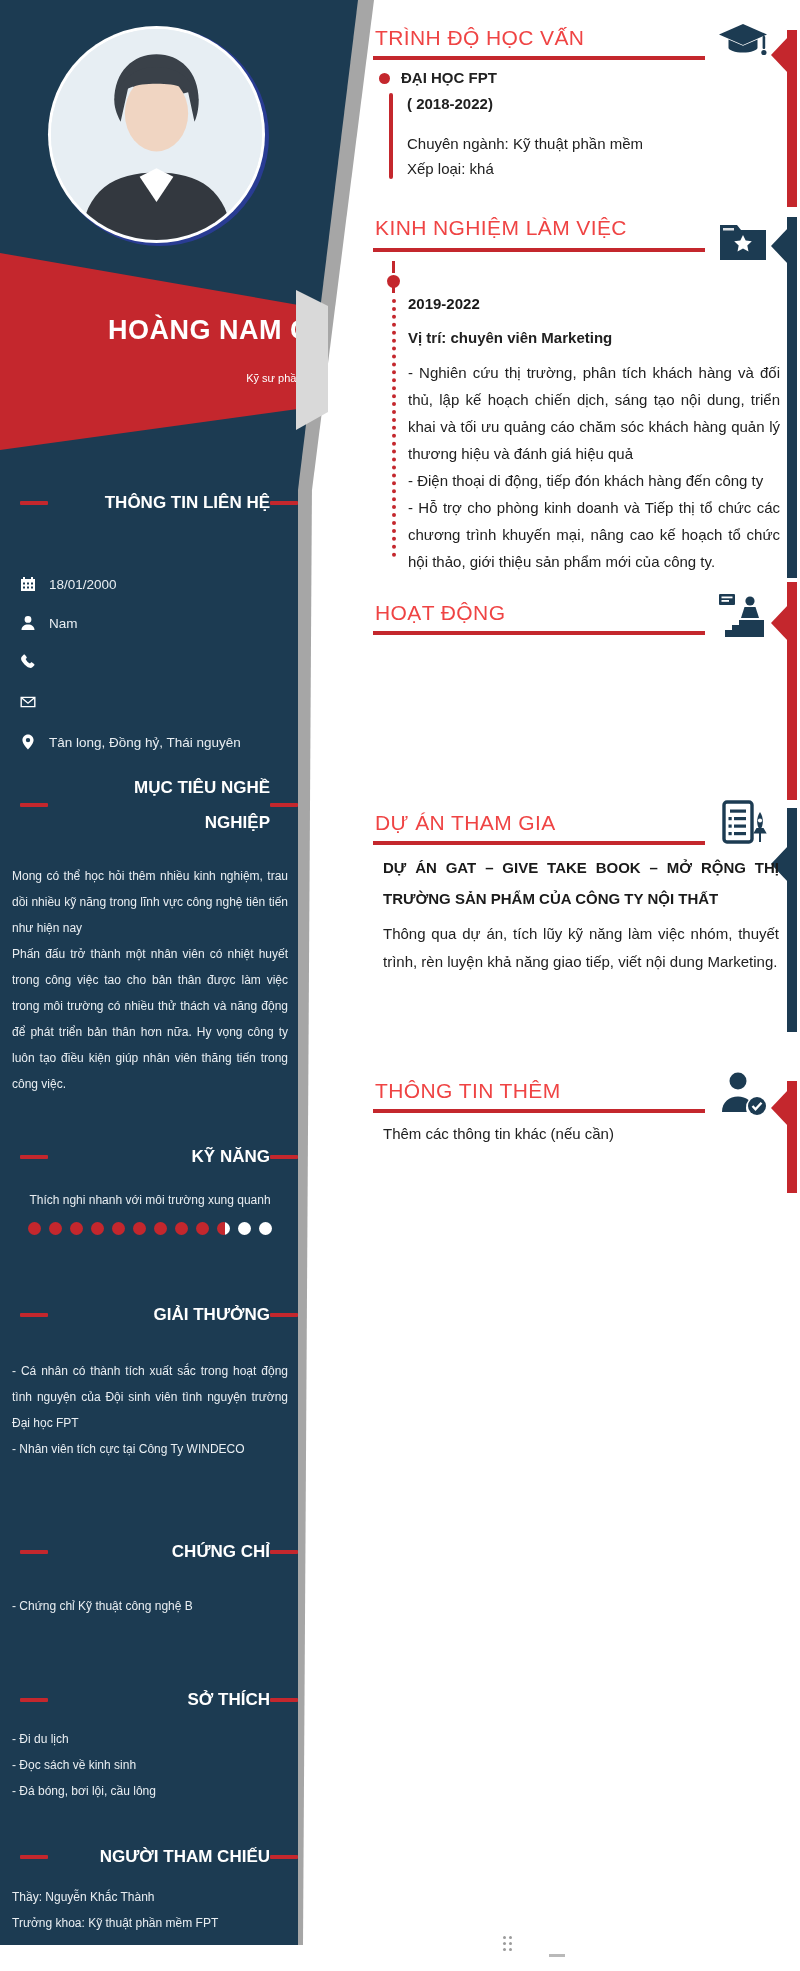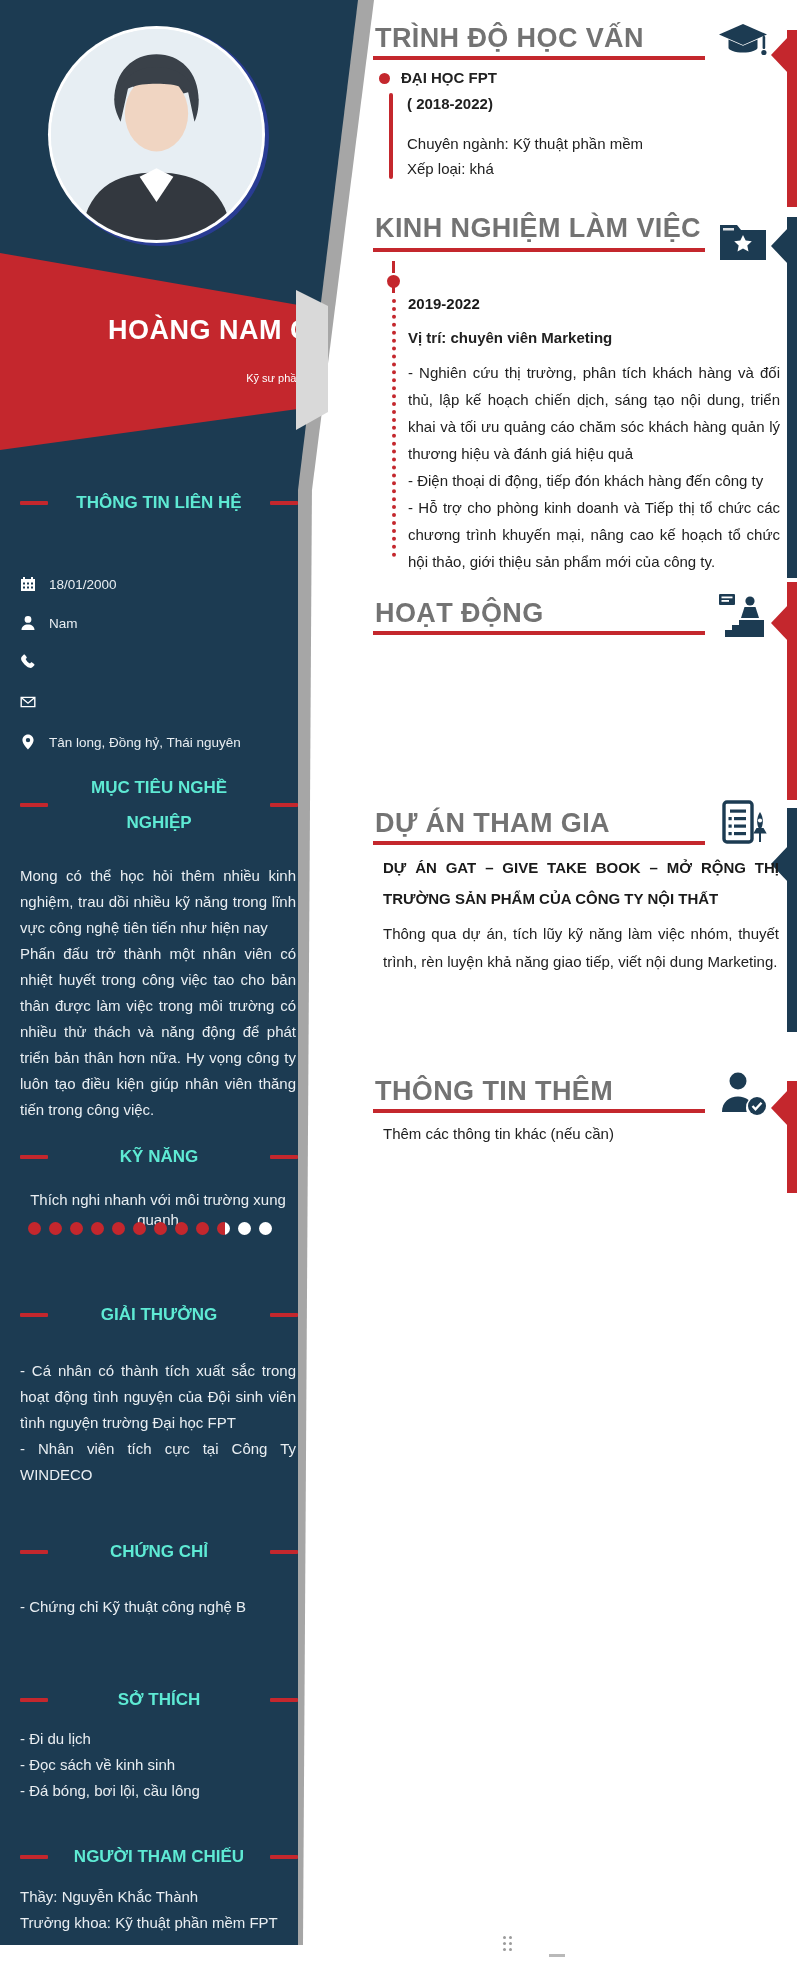--- a/index.html
+++ b/index.html
@@ -27,39 +27,39 @@
   .photo-ring svg{width:100%;height:100%;}
 
   .banner{position:absolute;left:0;top:253px;width:330px;height:199px;background:var(--red);
     clip-path:polygon(0 0,327px 57px,327px 152px,0 197px);text-align:right;color:#ffffff;}
   .banner .name{padding-top:62px;font-size:27px;font-weight:bold;letter-spacing:.5px;}
   .banner .role{margin-top:26px;font-size:11px;}
 
   
   .side-head{position:absolute;left:0;width:298px;display:flex;align-items:center;padding-left:20px;}
   .side-head .dash{flex:0 0 28px;height:4px;background:var(--red);border-radius:1px;}
-  .side-head .t{flex:1;text-align:center;font-size:17px;font-weight:bold;color:#5eead4;line-height:34px;}
+  .side-head .t{flex:1;text-align:right;font-size:17px;font-weight:bold;color:#ffffff;line-height:34px;}
 
   .contact-row{position:absolute;left:20px;width:258px;display:flex;align-items:center;height:20px;font-size:13.5px;margin-top:46px;}
   .contact-row .ic{width:16px;height:16px;flex:0 0 16px;display:inline-flex;}
   .contact-row .tx{margin-left:13px;}
 
-  .side-body{position:absolute;left:20px;width:276px;font-size:15px;line-height:26px;color:var(--side-text);}
+  .side-body{position:absolute;left:12px;width:276px;font-size:12px;line-height:26px;color:var(--side-text);}
   .just{text-align:justify;}
   .center{text-align:center;}
 
   .dots-row{position:absolute;left:28px;top:1222px;display:flex;gap:8px;}
   .dot{width:13px;height:13px;border-radius:50%;}
   .dot.full{background:var(--red);}
   .dot.half{background:linear-gradient(90deg,var(--red) 0 58%,#ffffff 58% 100%);}
   .dot.empty{background:#ffffff;}
 
   
   .sec{position:absolute;left:373px;width:427px;color:var(--body-text);}
-  .sec .title{position:absolute;left:2px;top:0;font-size:27px;font-weight:bold;color:#737373;letter-spacing:.4px;line-height:26px;white-space:nowrap;}
+  .sec .title{position:absolute;left:2px;top:0;font-size:21px;font-weight:normal;color:#ef4444;letter-spacing:.4px;line-height:26px;white-space:nowrap;}
   .sec .rule{position:absolute;left:0;height:4px;width:332px;background:var(--red);}
   .sec .icon{position:absolute;left:345px;width:50px;height:46px;}
   .sec .bar{position:absolute;left:414px;width:10px;}
   .bar.red{background:var(--red);} .bar.navy{background:var(--navy);}
   .arrow{position:absolute;left:398px;width:0;height:0;border-top:18px solid transparent;border-bottom:18px solid transparent;}
   .arrow.red{border-right:17px solid var(--red);}
   .arrow.navy{border-right:17px solid var(--navy);}
 
   .body-15{font-size:15px;line-height:27px;}
   .bold-sub{font-size:15px;font-weight:bold;color:#1a1a1a;}

